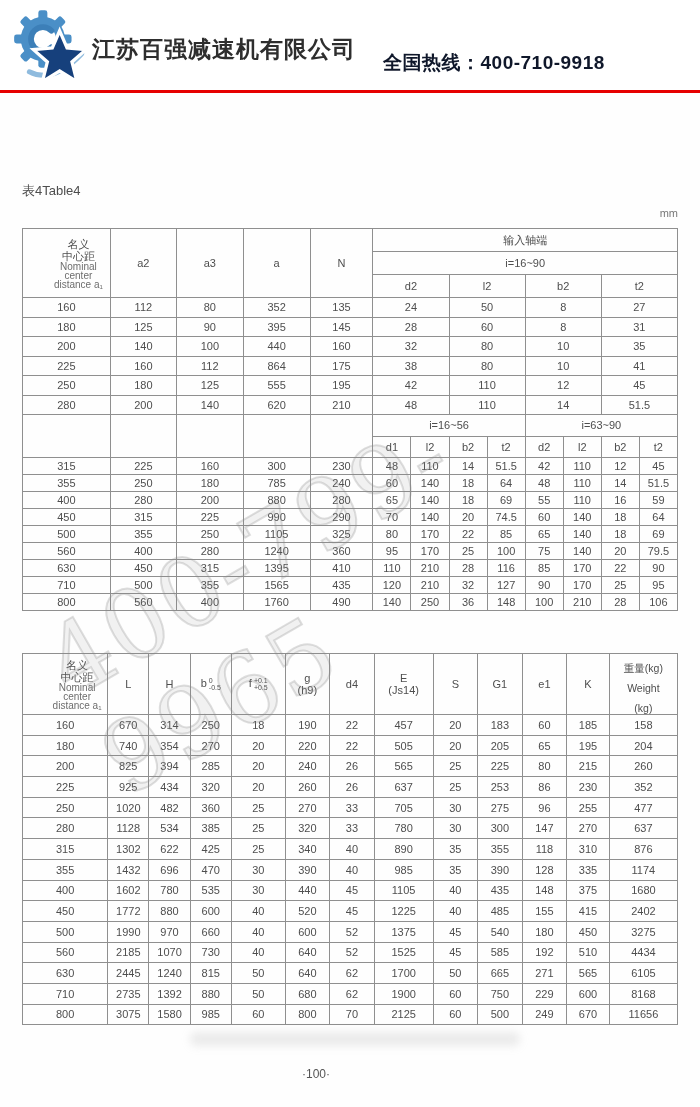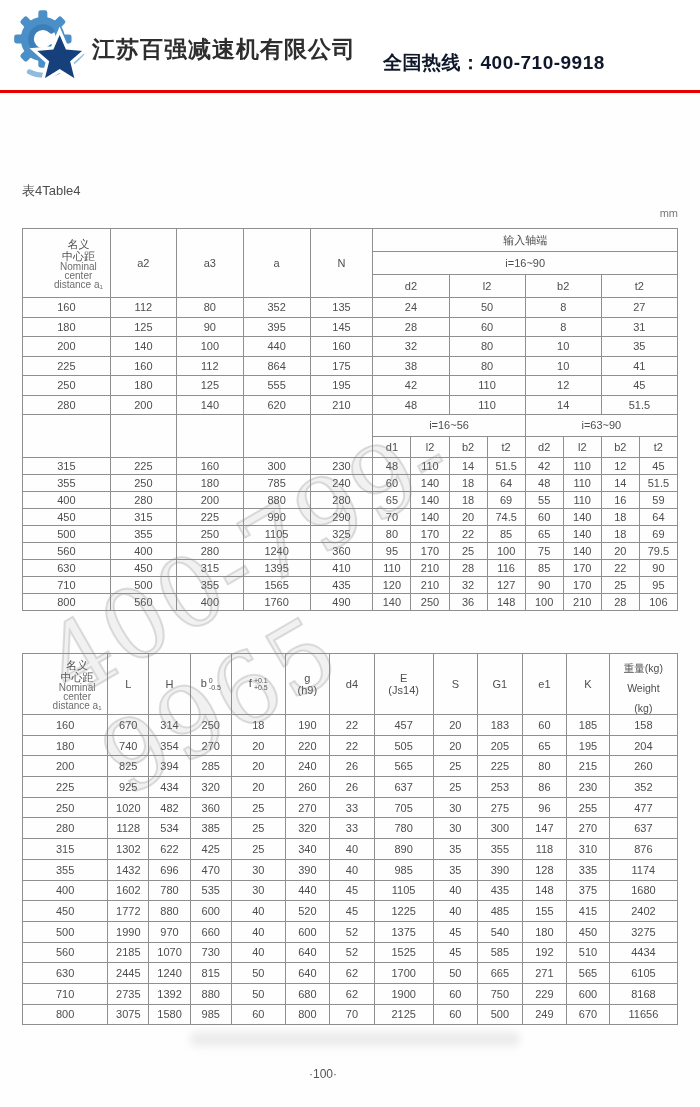--- a/index.html
+++ b/index.html
@@ -38,21 +38,21 @@
 
   
   .watermark{position:absolute;left:40px;top:490px;width:640px;height:140px;
      display:flex;align-items:center;justify-content:center;
      transform:rotate(-30deg);pointer-events:none;z-index:5;
      font-family:"DejaVu Serif","Liberation Serif",serif;
      font-size:96px;font-weight:400;letter-spacing:2px;
      color:rgba(130,130,130,0.10);-webkit-text-stroke:2px rgba(140,140,140,0.28);}
 
   
-  .footer{position:absolute;left:7px;top:1067px;width:632px;text-align:center;
+  .footer{position:absolute;left:0;top:1067px;width:632px;text-align:center;
           font-size:12px;color:#555;}
   .smudge{position:absolute;left:190px;top:1032px;width:330px;height:14px;
           background:rgba(150,150,150,0.18);filter:blur(4px);border-radius:6px;}
 </style>
 </head>
 <body>
 
 <div class="page">
 
   <div class="hdr">

